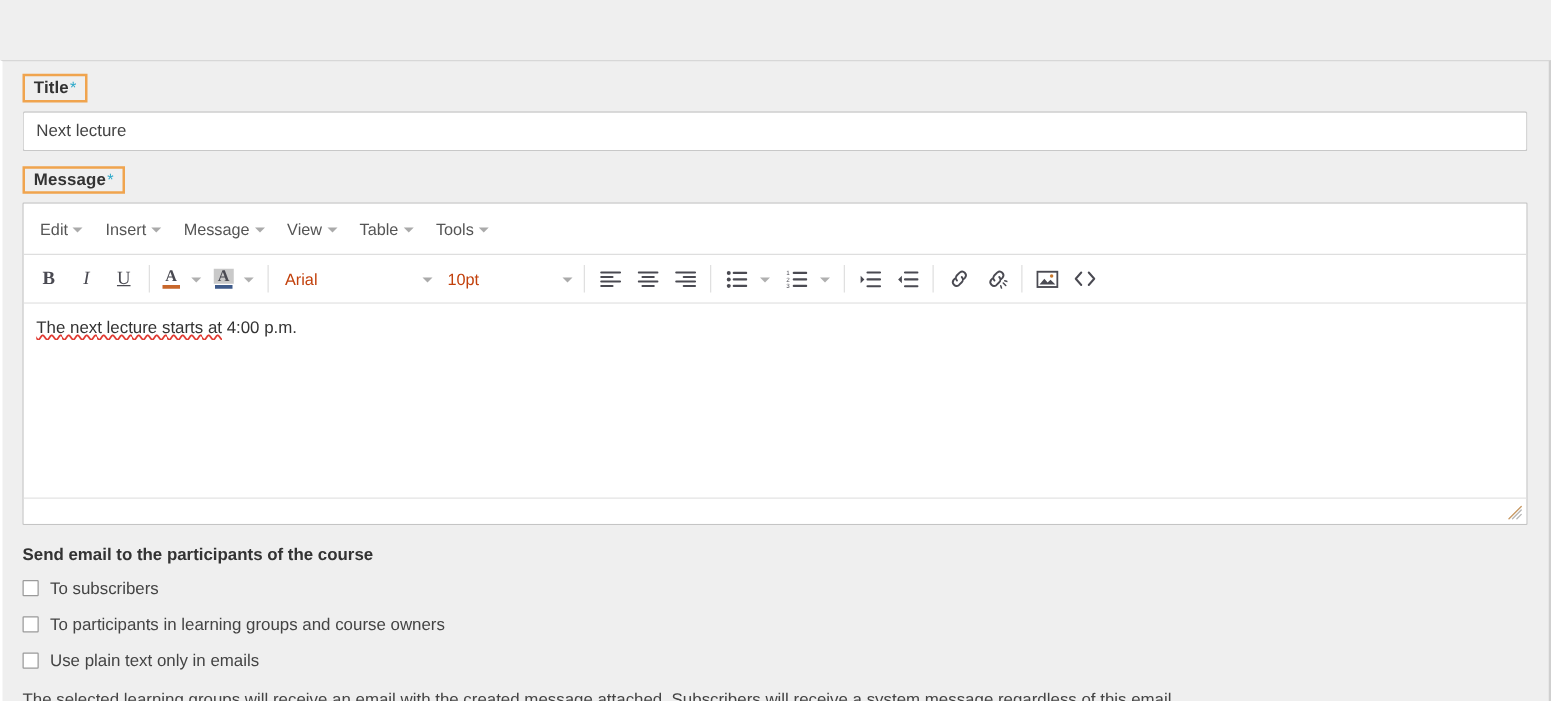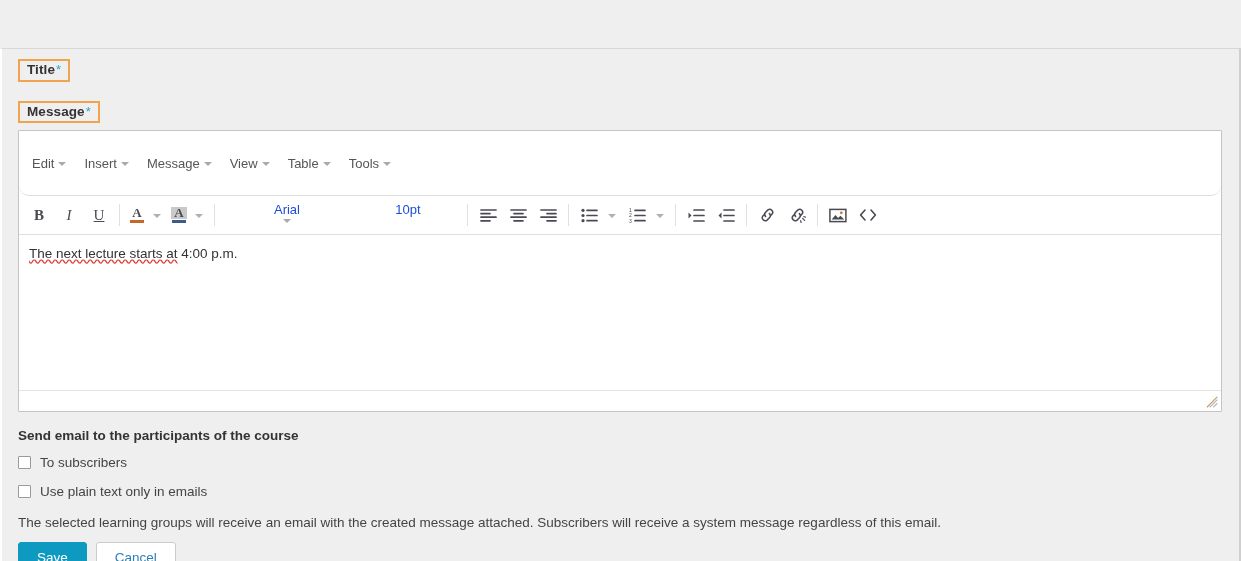--- a/index.html
+++ b/index.html
@@ -76,24 +76,23 @@
     width: 1204px;
     box-sizing: border-box;
     border: 1px solid #c4c4c4;
     background: #ffffff;
     border-radius: 1px;
   }
   .menubar {
     height: 32px;
     display: flex;
     align-items: center;
-    padding: 16px 4px;
+    padding: 4px 4px;
     border-bottom: 1px solid #dedede;
     background: #ffffff;
-    border-radius: 10px;
   }
   .menu-item {
     display: flex;
     align-items: center;
     gap: 4px;
     padding: 3px 9px;
     font-size: 13px;
     color: #555555;
     cursor: pointer;
     border-radius: 2px;
@@ -168,28 +167,27 @@
     border-left: 4px solid transparent;
     border-right: 4px solid transparent;
     border-top: 4px solid #b0b0b0;
     margin: 2px 6px 0 4px;
     cursor: pointer;
   }
 
   .select-box {
     display: flex;
     align-items: center;
-    justify-content: flex-start;
+    justify-content: space-between;
     height: 26px;
     padding: 0 4px 0 8px;
     cursor: pointer;
     border-radius: 2px;
-    color: #1d4ed8;
+    color: #c2410c;
     font-size: 13px;
-    flex-direction: column;
   }
   .sel-font { width: 118px; }
   .sel-size { width: 100px; gap: 20px; }
 
   
   svg.ic { display:block; }
 
   .edit-area {
     min-height: 135px;
     padding: 10px 8px 10px 10px;
@@ -275,20 +273,21 @@
 
 <div class="page">
   <div class="inner">
 
     
     <div class="label-wrap">
       <span class="label-text">Title</span><span class="req-star">*</span>
     </div>
 
     
+    <input class="title-input" type="text" value="Next lecture" style="">
 
     <div class="spacer-12"></div>
 
     
     <div class="label-wrap">
       <span class="label-text">Message</span><span class="req-star">*</span>
     </div>
 
     
     <div class="editor">
@@ -462,20 +461,24 @@
 
     
     <div class="section-head">Send email to the participants of the course</div>
 
     <div class="cb-row">
       <span class="cb-box"></span>
       <span class="cb-label">To subscribers</span>
     </div>
     <div class="cb-row">
       <span class="cb-box"></span>
+      <span class="cb-label">To participants in learning groups and course owners</span>
+    </div>
+    <div class="cb-row">
+      <span class="cb-box"></span>
       <span class="cb-label">Use plain text only in emails</span>
     </div>
 
     <div class="note">The selected learning groups will receive an email with the created message attached. Subscribers will receive a system message regardless of this email.</div>
 
     <div class="btn-row">
       <div class="btn btn-save">Save</div>
       <div class="btn btn-cancel">Cancel</div>
     </div>
 

